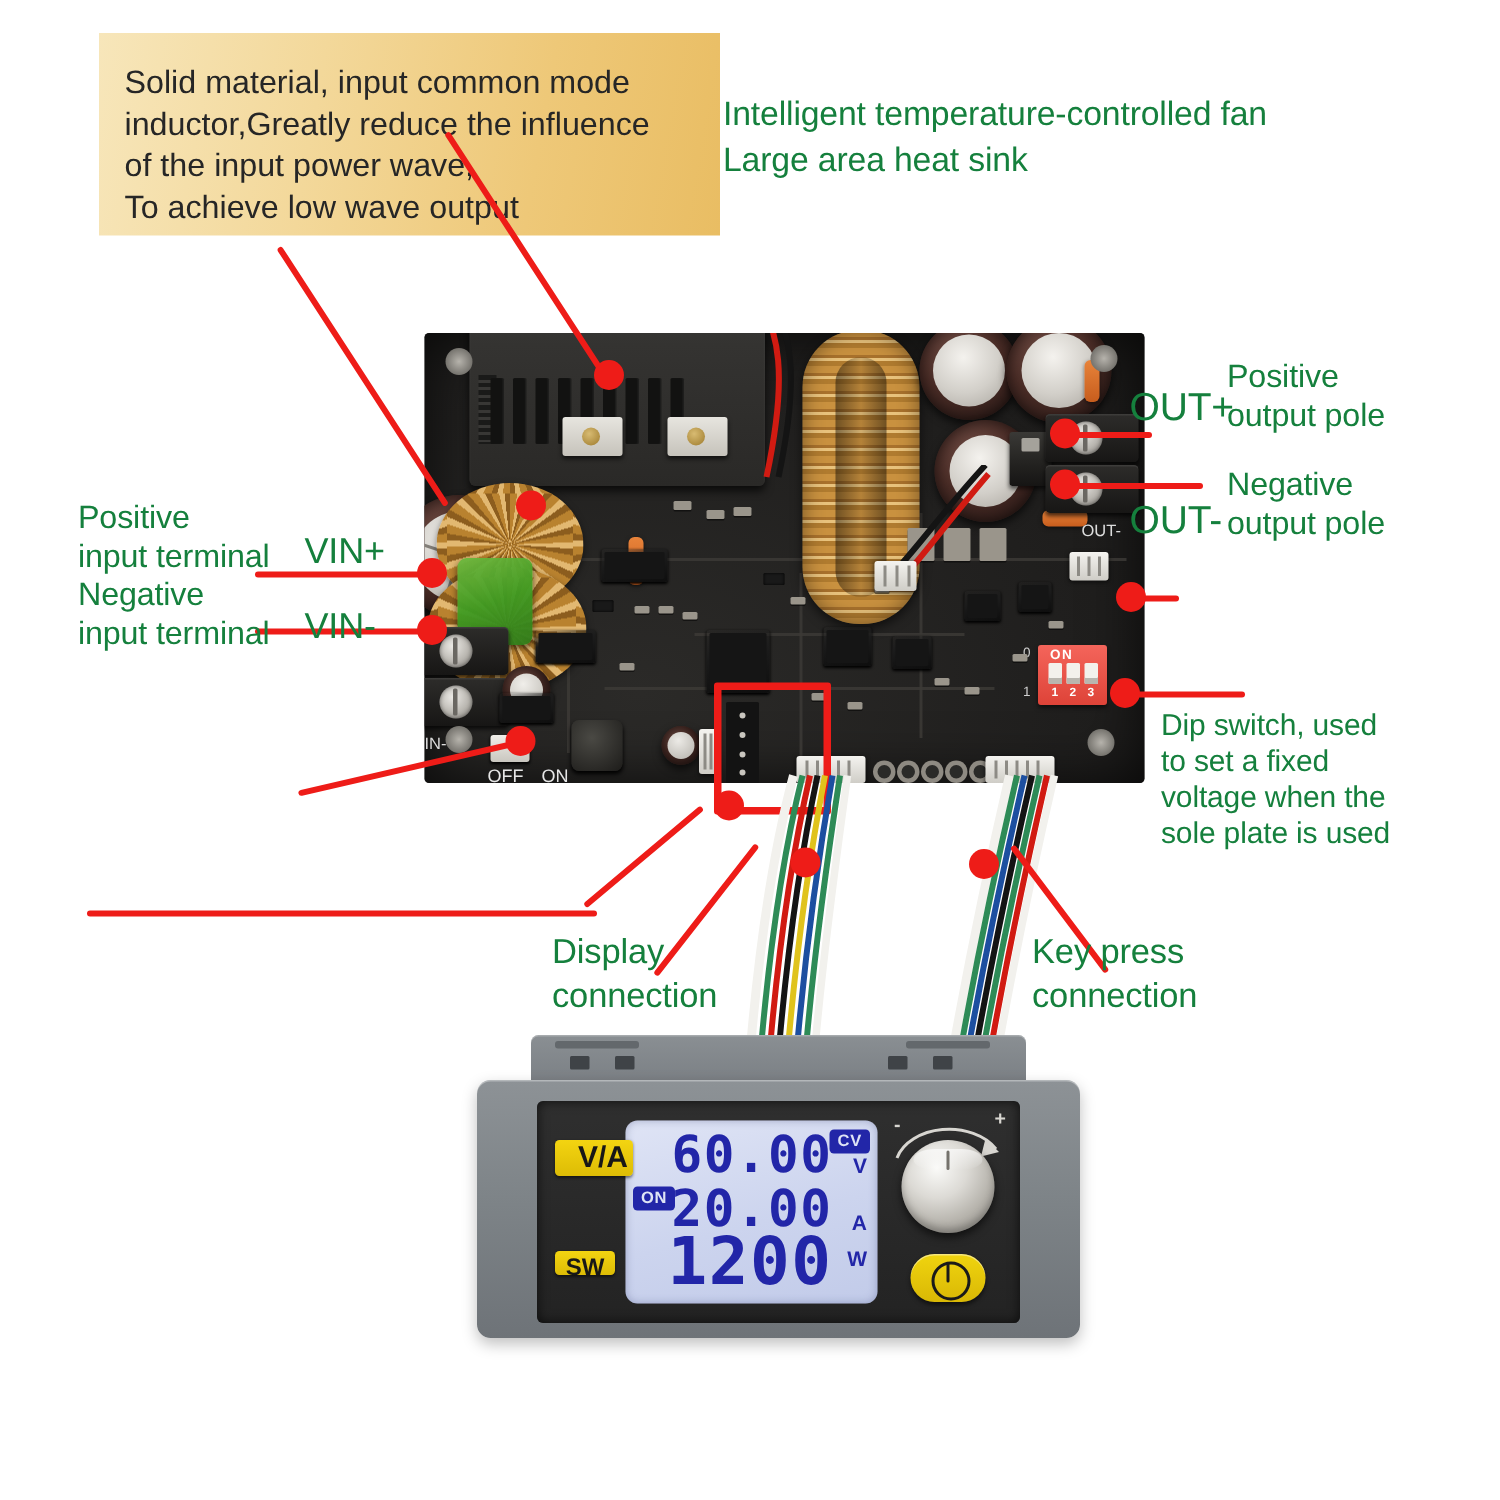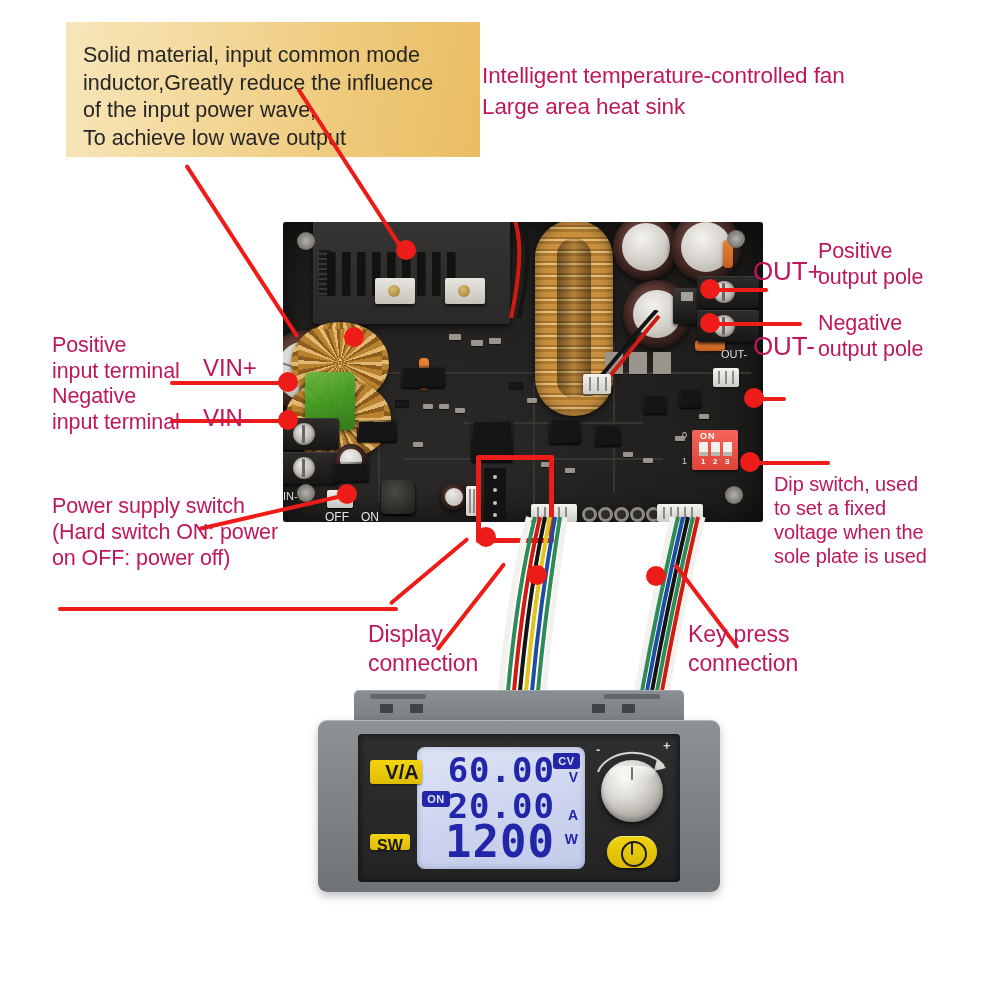--- a/index.html
+++ b/index.html
@@ -13,21 +13,21 @@
   .stage{position:absolute;left:0;top:0;width:1000px;height:1000px;border-radius:13px;}
 
   
   .abs{position:absolute;}
 
   
   .callout{
     position:absolute;
     font-size:21.5px;
     line-height:26px;
-    color:#be185d;
+    color:#15803d;
     white-space:pre-line;
     letter-spacing:-0.1px;
   }
   .callout.sm{font-size:20px;line-height:24px;}
 
   
   .infobox{
     position:absolute;
     left:66px;top:22px;width:414px;height:135px;
     background:linear-gradient(100deg,#f7e6ba 0%,#f3d89a 35%,#eec878 70%,#e9bd63 100%);
@@ -528,23 +528,20 @@
 Large area heat sink</div>
 
   <div class="callout" style="left:52px;top:332px;width:170px;">Positive
 input terminal</div>
   <div class="callout" style="left:203px;top:355px;font-size:24px;">VIN+</div>
 
   <div class="callout" style="left:52px;top:383px;width:170px;">Negative
 input terminal</div>
   <div class="callout" style="left:203px;top:405px;font-size:24px;">VIN-</div>
 
-  <div class="callout" style="left:52px;top:493px;width:280px;">Power supply switch
-(Hard switch ON: power
-on OFF: power off)</div>
 
 
   <div class="callout" style="left:753px;top:258px;font-size:26px;font-weight:normal;">OUT+</div>
   <div class="callout" style="left:818px;top:238px;width:180px;">Positive
 output pole</div>
 
   <div class="callout" style="left:753px;top:333px;font-size:26px;">OUT-</div>
   <div class="callout" style="left:818px;top:310px;width:180px;">Negative
 output pole</div>
 

